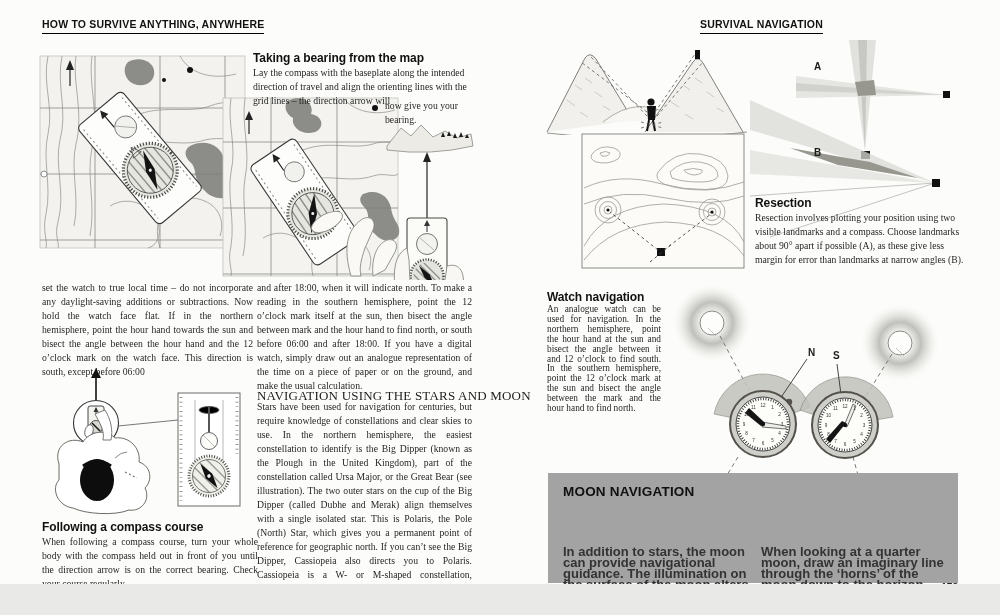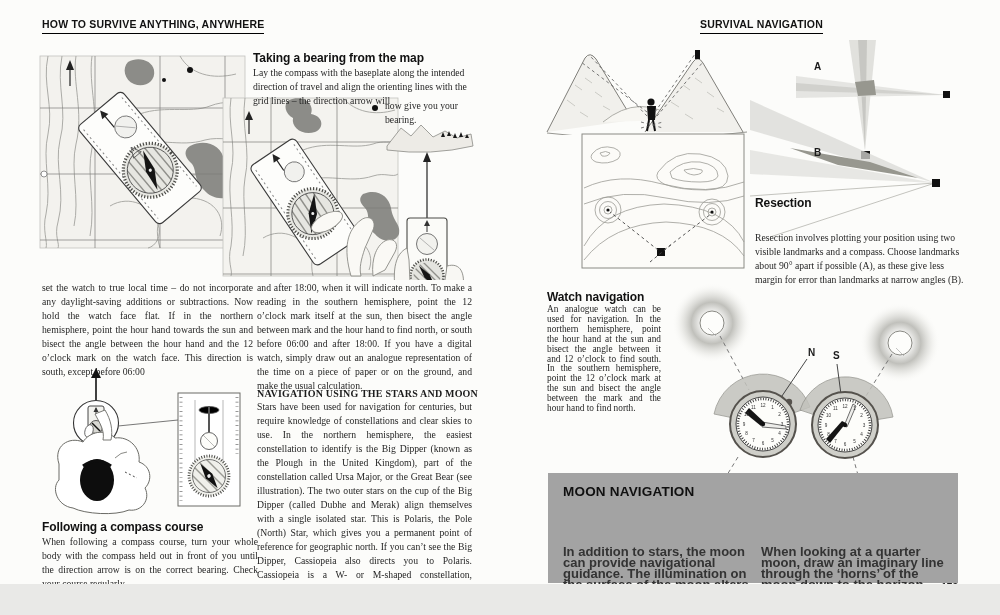--- a/index.html
+++ b/index.html
@@ -16,21 +16,21 @@
   }
   .h-sans{
     font-family:"Liberation Sans", sans-serif;font-weight:bold;font-size:12px;
     color:#111;letter-spacing:-.1px;white-space:nowrap;
   }
   .body-serif{
     font-size:9.7px;line-height:14px;text-align:justify;color:#262626;
   }
   .body-serif.noj{text-align:left;}
   .stars-head{
-    font-size:10px;font-weight:bold;color:#1c1c1c;letter-spacing:.2px;white-space:nowrap;
+    font-size:13px;font-weight:normal;color:#1c1c1c;letter-spacing:.2px;white-space:nowrap;
   }
   .pagenum{
     font-family:"Liberation Sans", sans-serif;font-weight:bold;font-size:10px;color:#222;
   }
   .moonbox{
     background:#a3a3a3;
   }
   .moonbox .mb-head{
     font-family:"Liberation Sans", sans-serif;font-weight:bold;font-size:13.5px;
     color:#101010;letter-spacing:.2px;
@@ -379,21 +379,21 @@
       <polygon points="185,145 0,112 0,136" fill="#dedeDA" opacity="0.7"></polygon>
       <polygon points="40,110 120,124 168,140 88,127" fill="#97978f"></polygon>
       <line x1="185" y1="145" x2="20" y2="199" stroke="#aaaaa4" stroke-width="0.7"></line>
       <line x1="185" y1="145" x2="0" y2="158" stroke="#aaaaa4" stroke-width="0.7"></line>
       <rect x="182" y="141" width="8" height="8" fill="#111"></rect>
       <text class="diaglabel" x="64" y="118">B</text>
     </g>
   </svg>
 
   <div class="abs h-sans" style="left:755px;top:196px;">Resection</div>
-  <div class="abs body-serif noj" style="left:755px;top:211px;width:212px;margin-top:20px;">Resection involves plotting your position using two visible landmarks and a compass. Choose landmarks about 90° apart if possible (A), as these give less margin for error than landmarks at narrow angles (B).</div>
+  <div class="abs body-serif noj" style="left:755px;top:211px;width:212px;">Resection involves plotting your position using two visible landmarks and a compass. Choose landmarks about 90° apart if possible (A), as these give less margin for error than landmarks at narrow angles (B).</div>
 
   <div class="abs h-sans" style="left:547px;top:290px;">Watch navigation</div>
   <div class="abs body-serif" style="left:547px;top:305px;width:114px;font-size:9.3px;line-height:9.9px;">An analogue watch can be used for navigation. In the northern hemisphere, point the hour hand at the sun and bisect the angle between it and 12 o’clock to find south. In the southern hemisphere, point the 12 o’clock mark at the sun and bisect the angle between the mark and the hour hand to find north.</div>
 
   <svg class="abs" style="left:650px;top:280px;" width="318" height="196" viewBox="0 0 318 196">
     <defs>
       <radialGradient id="sunglow">
         <stop offset="0%" stop-color="#ffffff"></stop>
         <stop offset="30%" stop-color="#eeeeec"></stop>
         <stop offset="52%" stop-color="#bdbdb8" stop-opacity="0.95"></stop>

